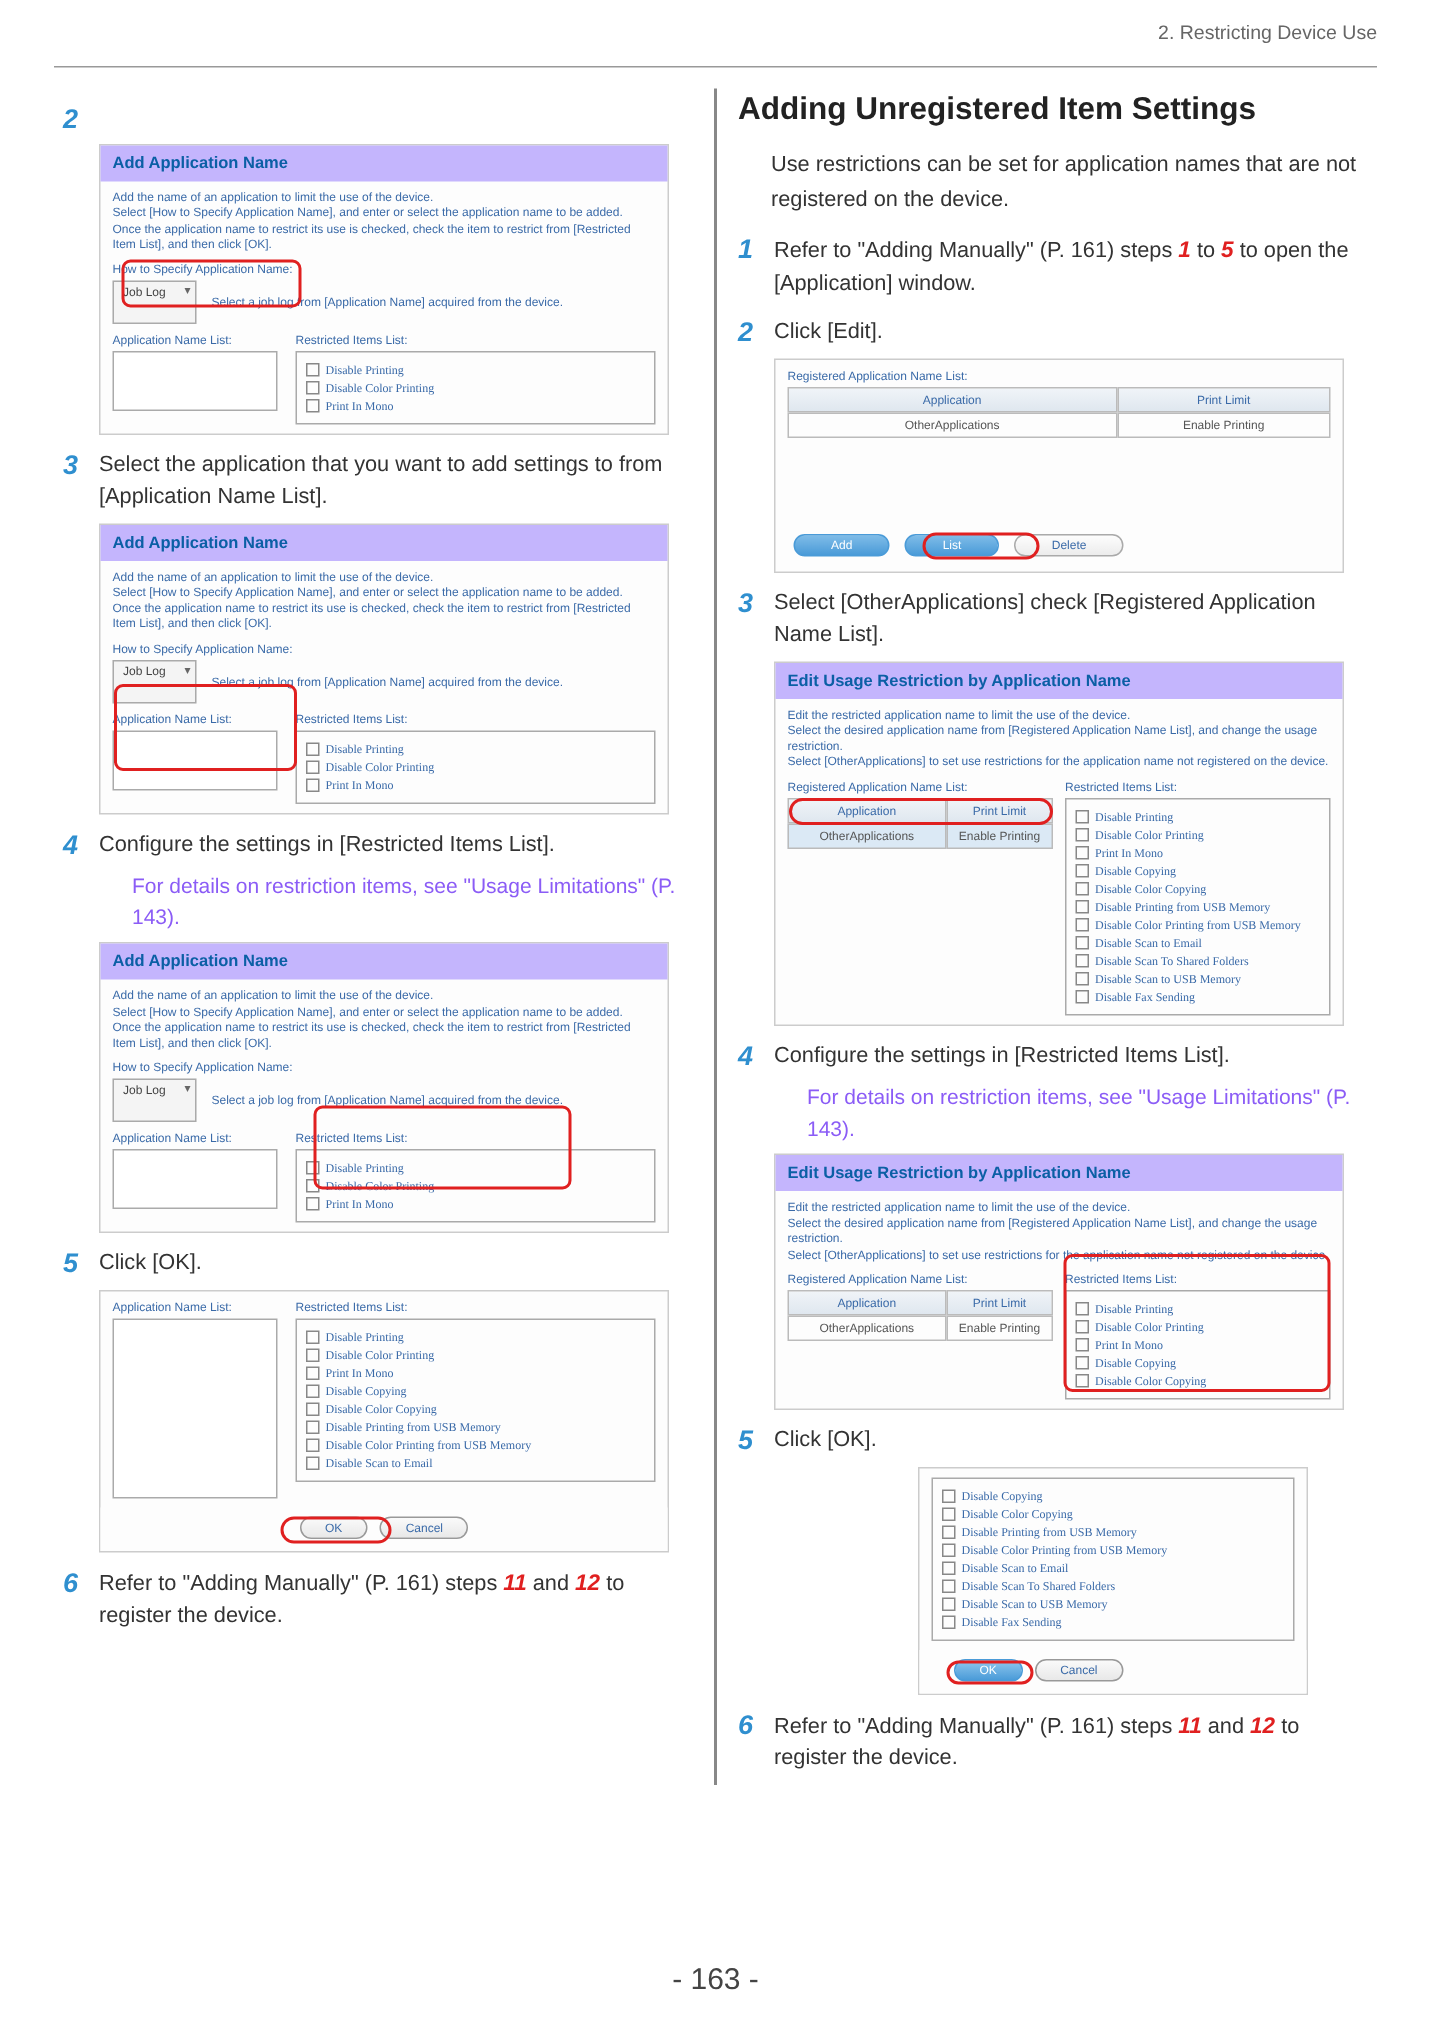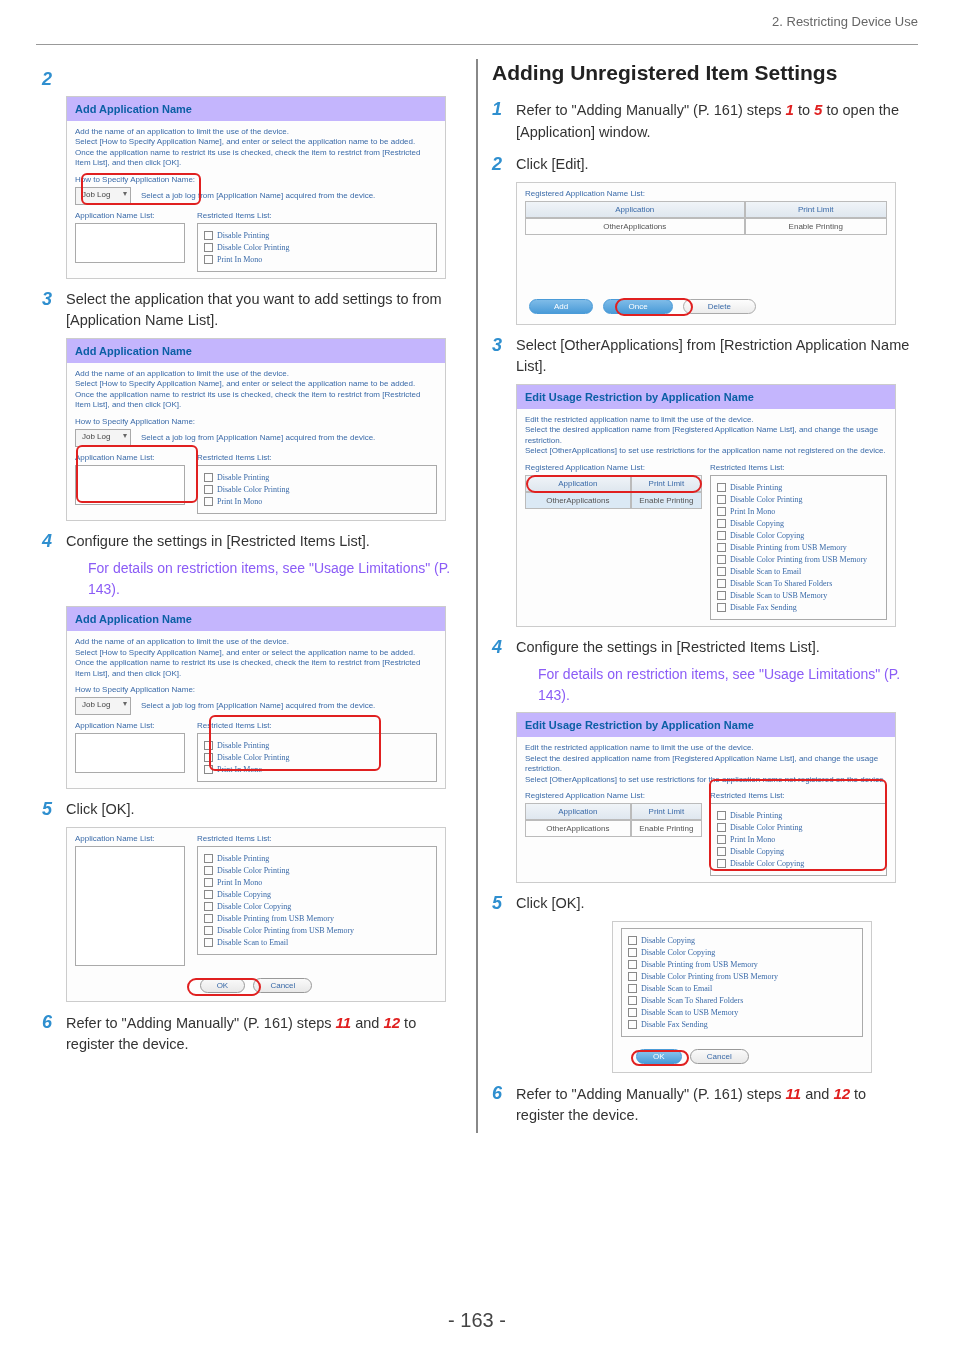--- a/index.html
+++ b/index.html
@@ -104,21 +104,21 @@
   .ss-desc {
     color: #3a6aa8;
     font-size: 8px;
     line-height: 1.3;
     margin-bottom: 6px;
   }
   .ss-label { color: #3a6aa8; font-size: 8px; margin-bottom: 3px; }
   .ss-select {
     border: 1px solid #aaa;
     background: #f4f4f4;
-    padding: 2px 14px 5px 6px;
+    padding: 2px 14px 16px 6px;
     font-size: 8px;
     color: #444;
     position: relative;
     display: inline-block;
     min-width: 56px;
   }
   .ss-select::after {
     content: "▾";
     position: absolute;
     right: 3px;
@@ -419,20 +419,21 @@
         <span>Refer to "Adding Manually" (P. 161) steps </span><span class="inline-step">11</span><span> and </span><span class="inline-step">12</span><span> to register the device.</span>
       </div>
     </div>
 
   </div>
 
   <div class="col-divider"></div>
 
   <div class="col">
     <h2 class="section-title">Adding Unregistered Item Settings</h2>
+    <div class="intro-text">Use restrictions can be set for application names that are not registered on the device.</div>
 
     <div class="step">
       <div class="step-num">1</div>
       <div class="step-text">
         <span>Refer to "Adding Manually" (P. 161) steps </span><span class="inline-step">1</span><span> to </span><span class="inline-step">5</span><span> to open the [Application] window.</span>
       </div>
     </div>
 
     <div class="step">
       <div class="step-num">2</div>
@@ -448,30 +449,30 @@
             <div class="reg-cell reg-lim">Print Limit</div>
           </div>
           <div class="reg-row">
             <div class="reg-cell reg-app">OtherApplications</div>
             <div class="reg-cell reg-lim">Enable Printing</div>
           </div>
         </div>
         <div style="height:60px;"></div>
         <div style="text-align:left;padding:4px 0;">
           <span class="reg-btn blue">Add</span>
-          <span class="reg-btn blue">Once</span>
+          <span class="reg-btn blue">List</span>
           <span class="reg-btn">Delete</span>
         </div>
       </div>
       <div class="ss-highlight-h" style="left:98px;bottom:8px;width:78px;height:18px;border-radius:10px;"></div>
     </div>
 
     <div class="step">
       <div class="step-num">3</div>
-      <div class="step-text">Select [OtherApplications] from [Restriction Application Name List].</div>
+      <div class="step-text">Select [OtherApplications] check [Registered Application Name List].</div>
     </div>
 
     <div class="screenshot" style="width:380px;">
       <div class="ss-title">Edit Usage Restriction by Application Name</div>
       <div class="ss-body">
         <div class="ss-desc" style="white-space:pre-line;">Edit the restricted application name to limit the use of the device.
 Select the desired application name from [Registered Application Name List], and change the usage restriction.
 Select [OtherApplications] to set use restrictions for the application name not registered on the device.</div>
         <div style="display:flex;gap:8px;">
           <div style="flex:1;">

